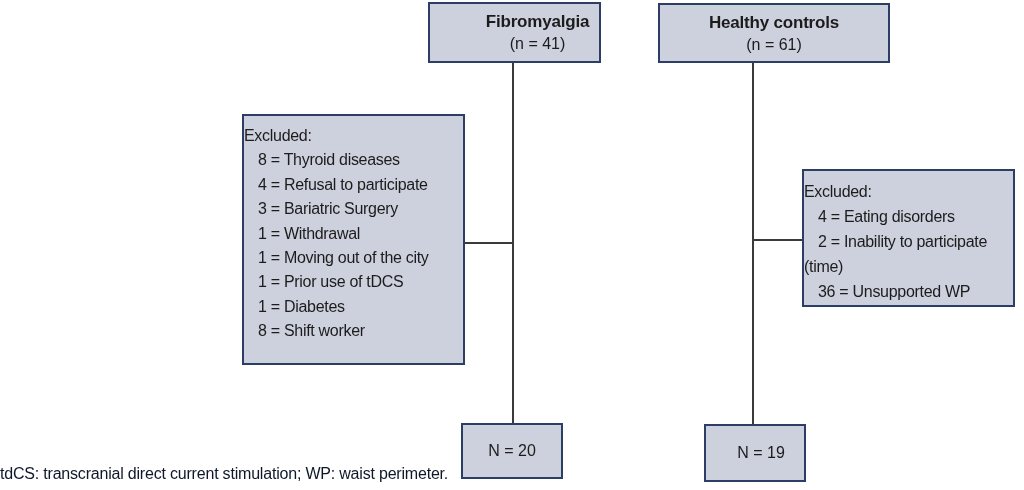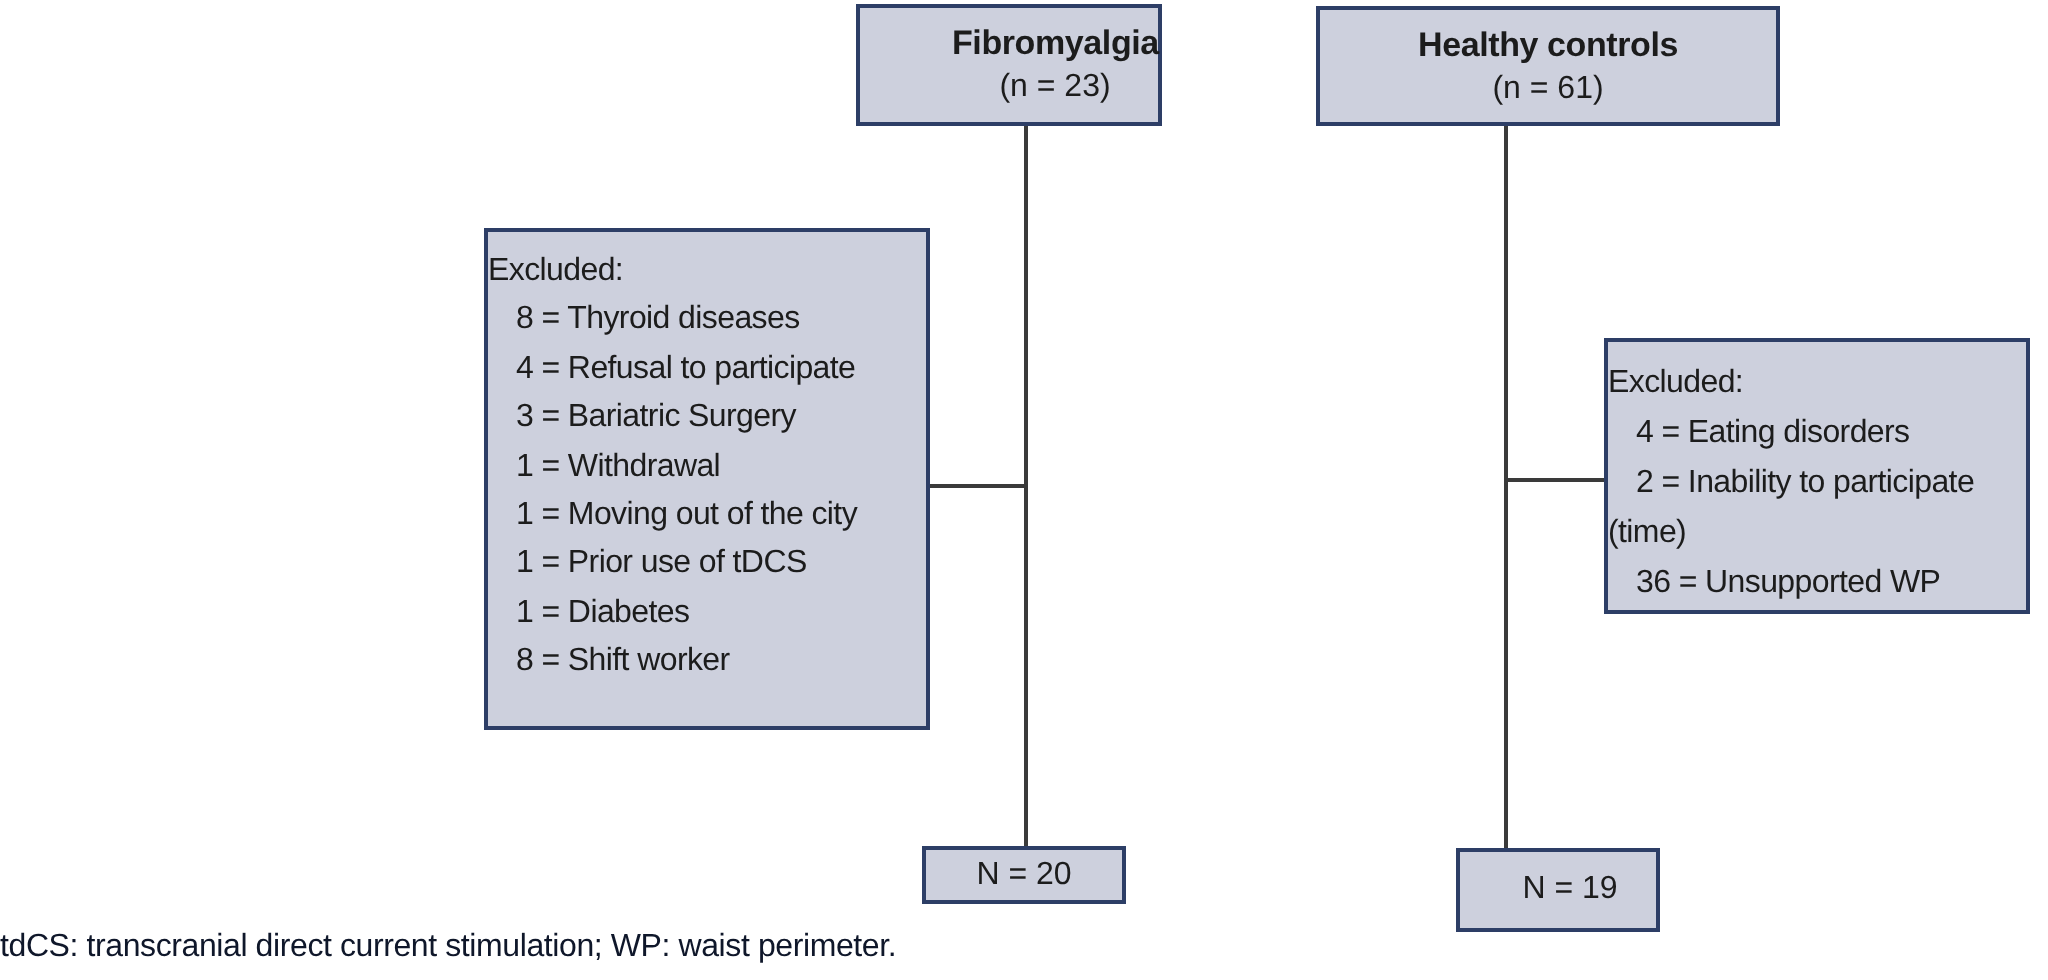--- a/index.html
+++ b/index.html
@@ -10,48 +10,48 @@
   }
   .box {
     position:absolute; box-sizing:border-box;
     background:var(--box-fill, #cdd0dd);
     border:2px solid var(--box-border, #2d3e66);
   }
   .top-box { display:flex; flex-direction:column; justify-content:center; text-align:center; }
   .top-box .title { font-weight:bold; font-size:17px; letter-spacing:-0.2px; }
   .top-box .sub { font-size:16px; margin-top:3px; }
 
-  #top-box-1 { left:428px; top:2px;  width:153px; height:61px;padding-left:46px; }
+  #top-box-1 { left:428px; top:2px;  width:173px; height:61px;padding-left:46px; }
   #top-box-2 { left:658px; top:3px;  width:232px; height:60px; }
 
   .excl-box { font-size:16px; line-height:24.4px; padding:8px 6px 6px 0; letter-spacing:-0.3px; }
   #excl-box-1 { left:242px; top:114px; width:223px; height:251px; }
   #excl-box-2 { left:802px; top:169px; width:213px; height:138px; line-height:25px; }
   .excl-line.indent { padding-left:14px; }
 
   .final-box { display:flex; align-items:center; justify-content:center; font-size:16px; }
-  #final-box-1 { left:461px; top:423px; width:102px; height:29px; }
-  #final-box-2 { left:728px; top:424px; width:102px; height:42px;padding-left:12px; }
+  #final-box-1 { left:461px; top:423px; width:102px; height:56px; }
+  #final-box-2 { left:704px; top:424px; width:102px; height:58px;padding-left:12px; }
 
   .line { position:absolute; background:var(--line, #3a3a3a); }
   #vline-1 { left:512px; top:63px; width:2px; height:360px; }
   #vline-2 { left:752px; top:63px; width:2px; height:361px; }
   #hline-1 { left:465px; top:242px; width:47px; height:2px; }
   #hline-2 { left:754px; top:239px; width:48px; height:2px; }
 
   #footnote { position:absolute; left:0px; top:465px; font-size:16px; letter-spacing:-0.2px; color:#0f172a; }
 </style>
 </head>
 <body>
 
 <div id="canvas">
 
   <div class="box top-box" id="top-box-1">
     <div class="title">Fibromyalgia</div>
-    <div class="sub">(n = 23)</div>
+    <div class="sub">(n = 41)</div>
   </div>
 
   <div class="box top-box" id="top-box-2">
     <div class="title">Healthy controls</div>
     <div class="sub">(n = 61)</div>
   </div>
 
   <div class="line" id="vline-1"></div>
   <div class="line" id="vline-2"></div>
   <div class="line" id="hline-1"></div>

